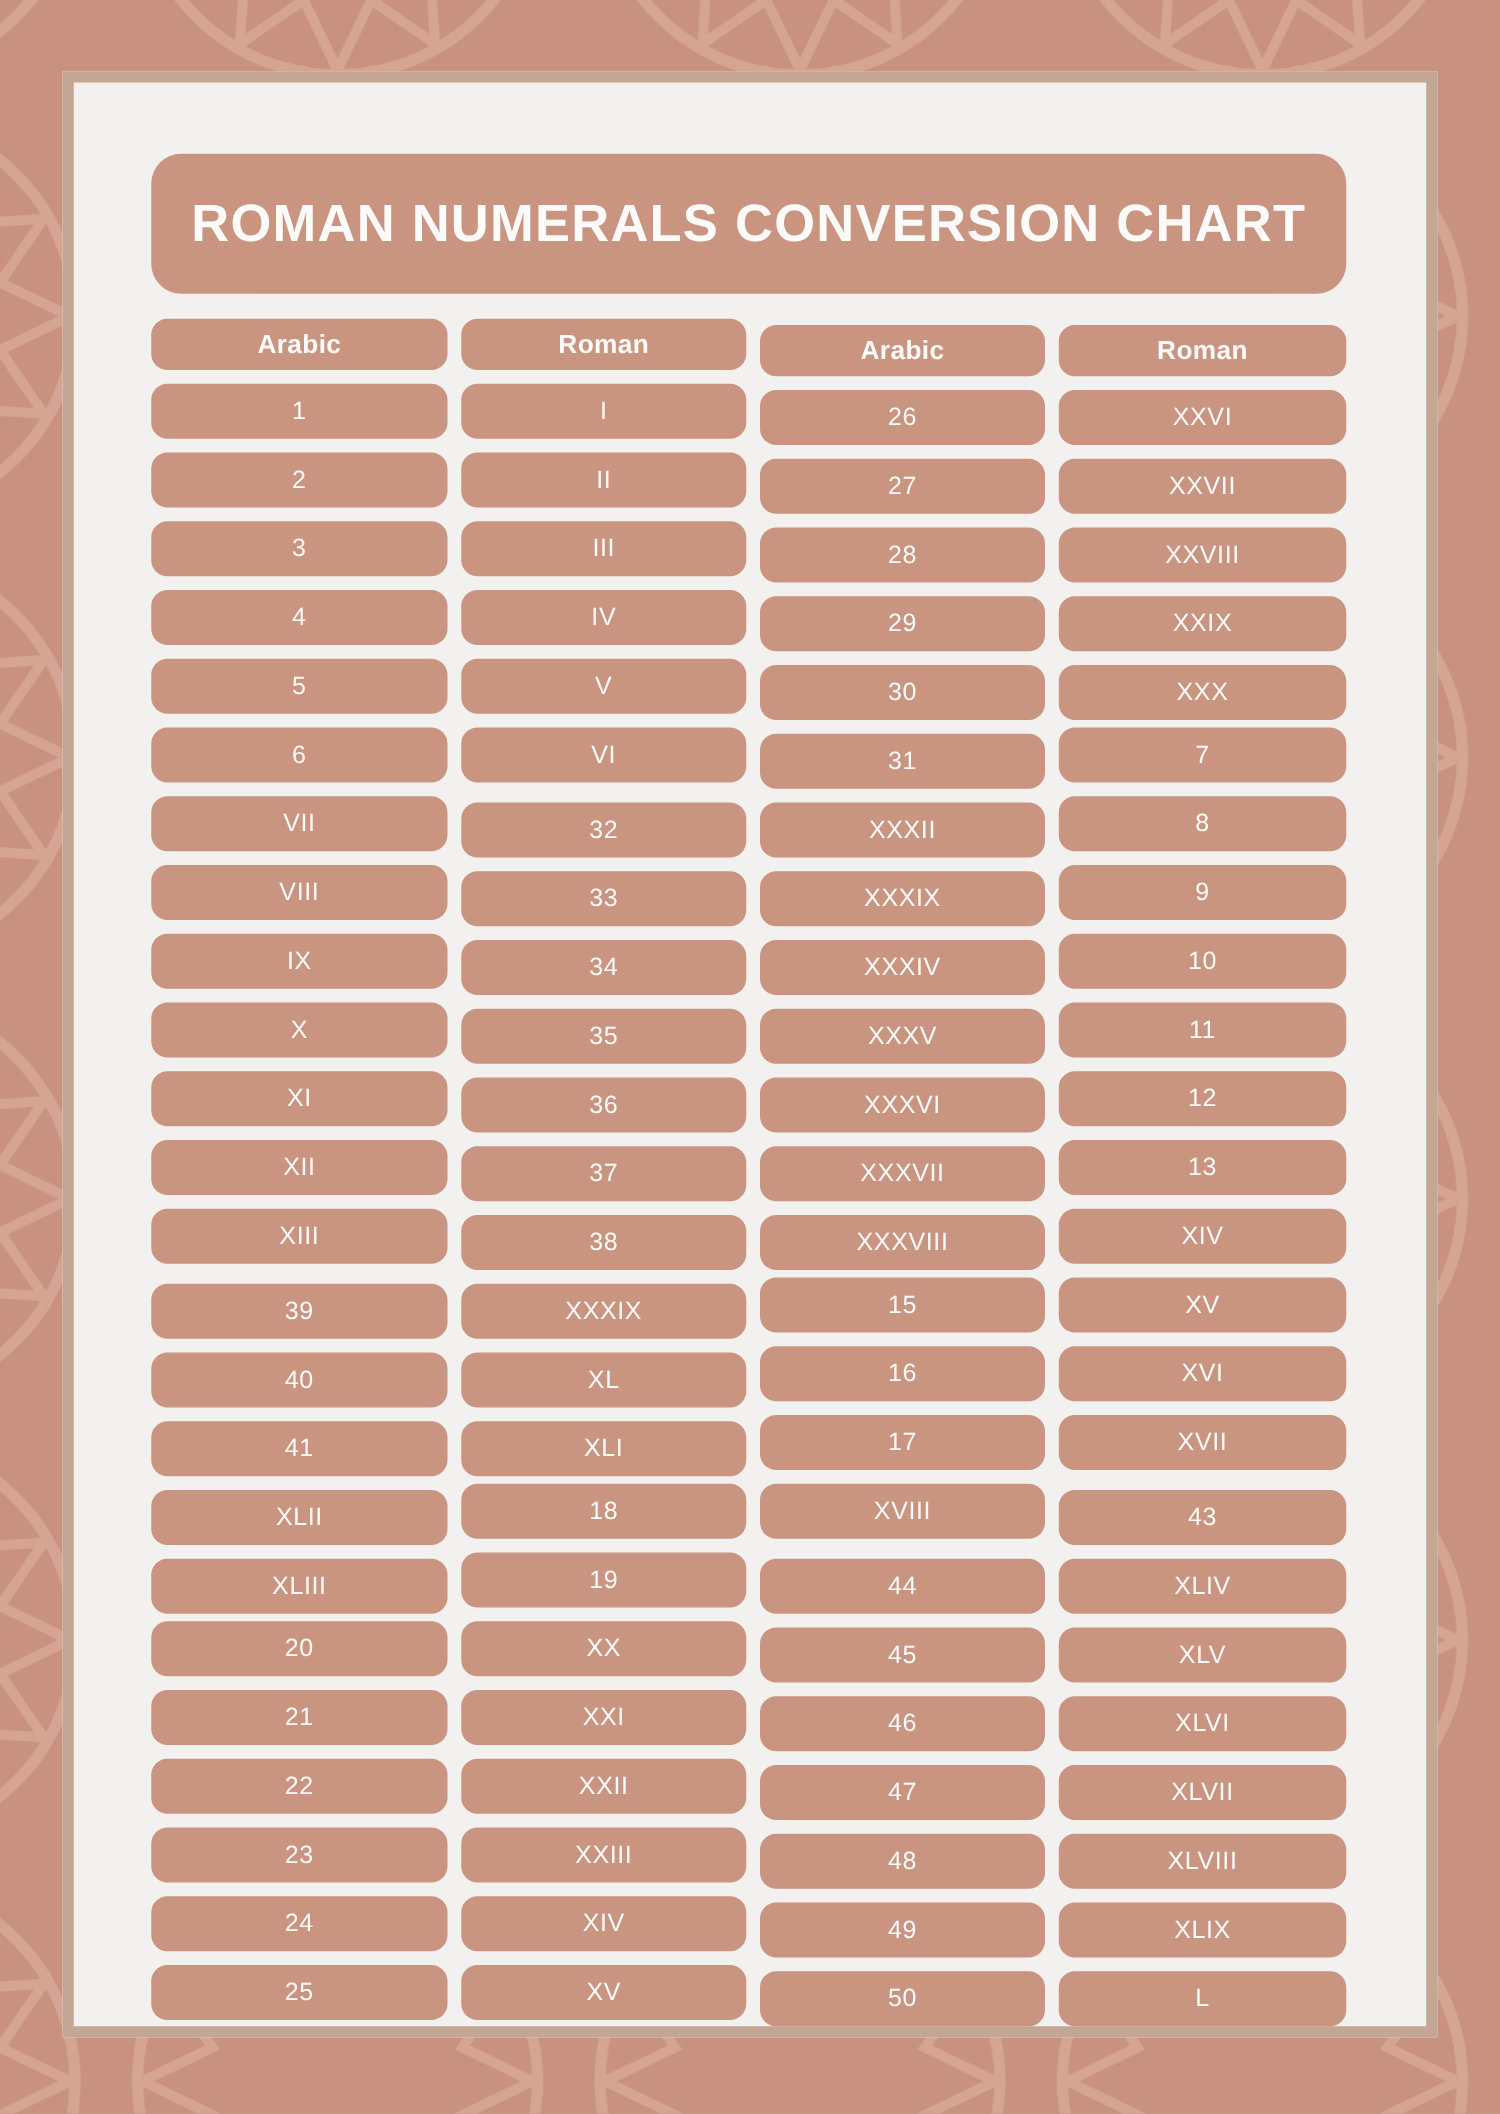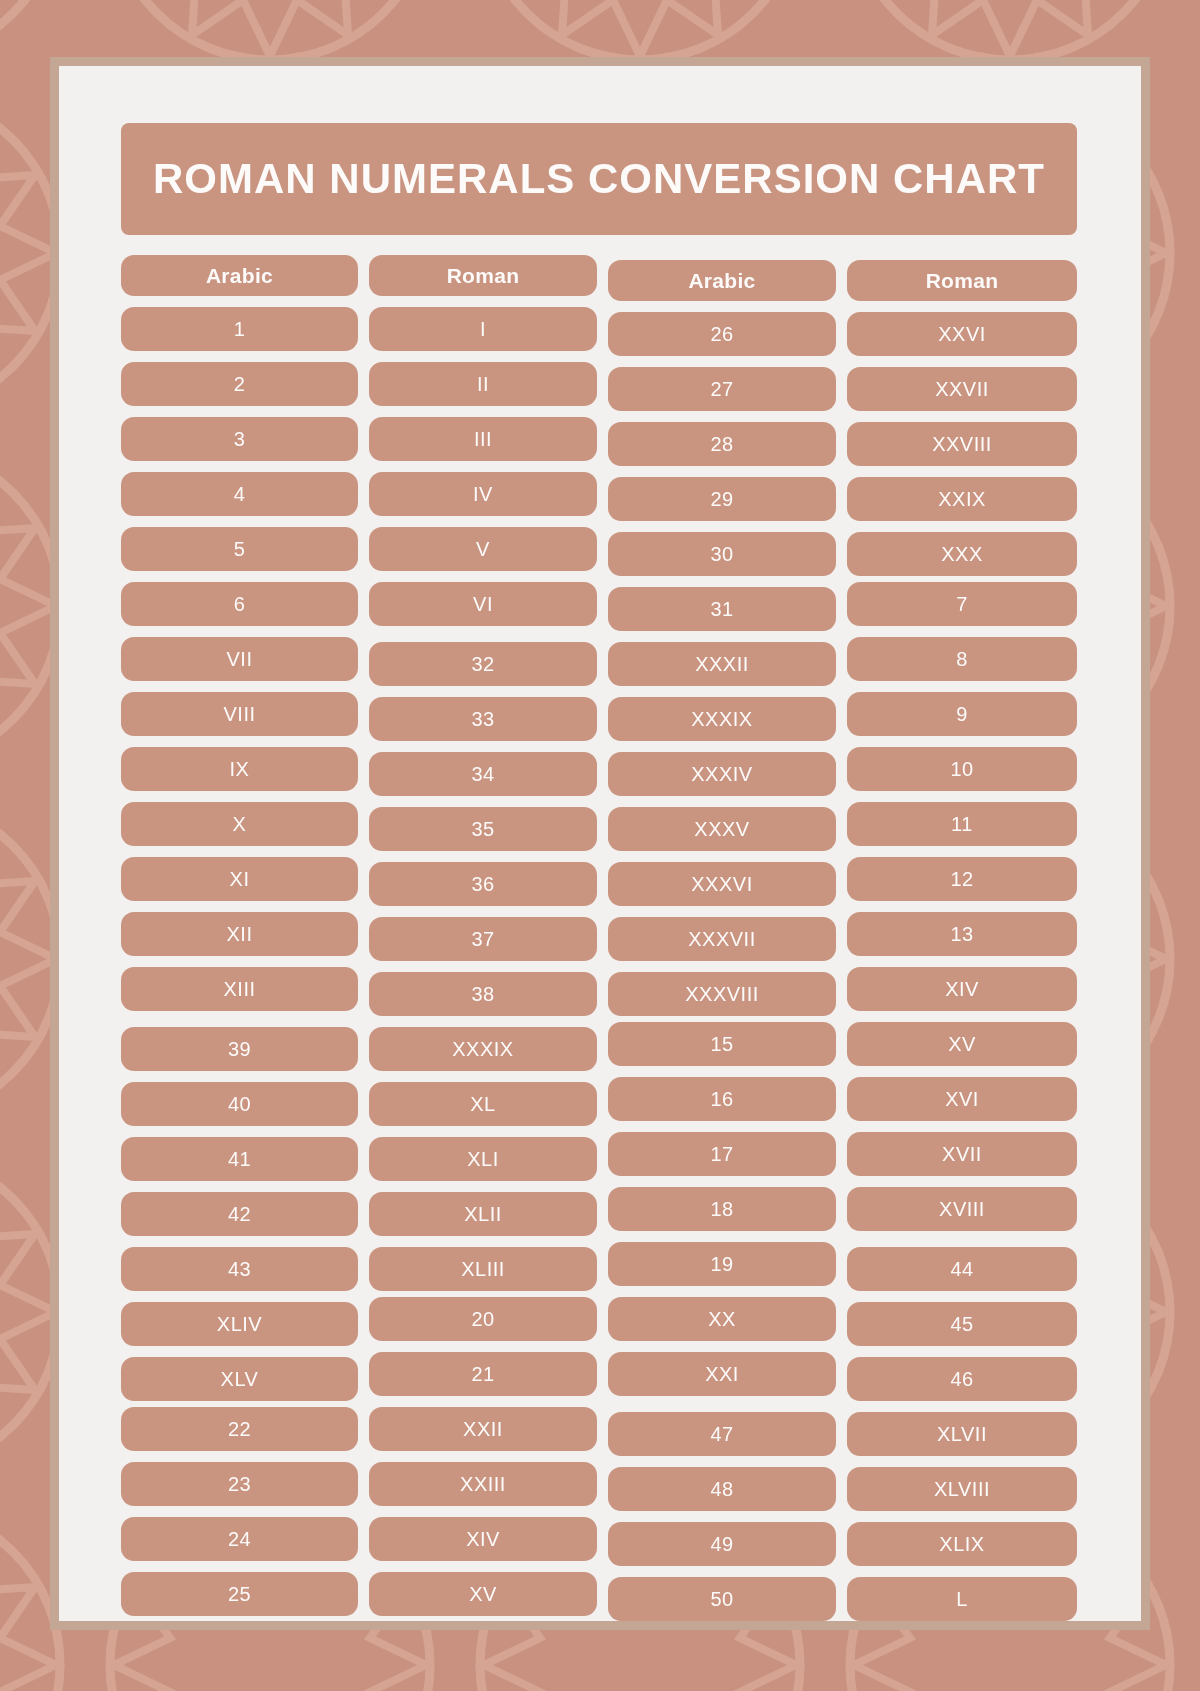--- a/index.html
+++ b/index.html
@@ -18,21 +18,21 @@
     width:1100px;height:1573px;
     box-sizing:border-box;
     border:9px solid var(--card-border,#c4a695);
     background:var(--card-bg,#f2f1ef);
   }
   .title-box{
     position:absolute;
     left:62px;top:57px;
     width:956px;height:112px;
     background:var(--pill,#c99480);
-    border-radius:8px;
+    border-radius:24px;
     display:flex;align-items:center;justify-content:center;
   }
   .title-box h1{
     margin:0;
     font-size:42px;
     font-weight:bold;
     letter-spacing:1px;
     color:var(--text,#fdfbfa);
     white-space:nowrap;
   }
@@ -157,36 +157,36 @@
         <div class="pill">15</div>
         <div class="pill">XV</div>
         <div class="pill shift">40</div>
         <div class="pill shift">XL</div>
         <div class="pill">16</div>
         <div class="pill">XVI</div>
         <div class="pill shift">41</div>
         <div class="pill shift">XLI</div>
         <div class="pill">17</div>
         <div class="pill">XVII</div>
-        <div class="pill shift">42</div>
         <div class="pill shift">XLII</div>
         <div class="pill">18</div>
         <div class="pill">XVIII</div>
         <div class="pill shift">43</div>
         <div class="pill shift">XLIII</div>
         <div class="pill">19</div>
         <div class="pill shift">44</div>
         <div class="pill shift">XLIV</div>
         <div class="pill">20</div>
         <div class="pill">XX</div>
         <div class="pill shift">45</div>
         <div class="pill shift">XLV</div>
         <div class="pill">21</div>
         <div class="pill">XXI</div>
         <div class="pill shift">46</div>
+        <div class="pill shift">XLVI</div>
         <div class="pill">22</div>
         <div class="pill">XXII</div>
         <div class="pill shift">47</div>
         <div class="pill shift">XLVII</div>
         <div class="pill">23</div>
         <div class="pill">XXIII</div>
         <div class="pill shift">48</div>
         <div class="pill shift">XLVIII</div>
         <div class="pill">24</div>
         <div class="pill">XIV</div>

